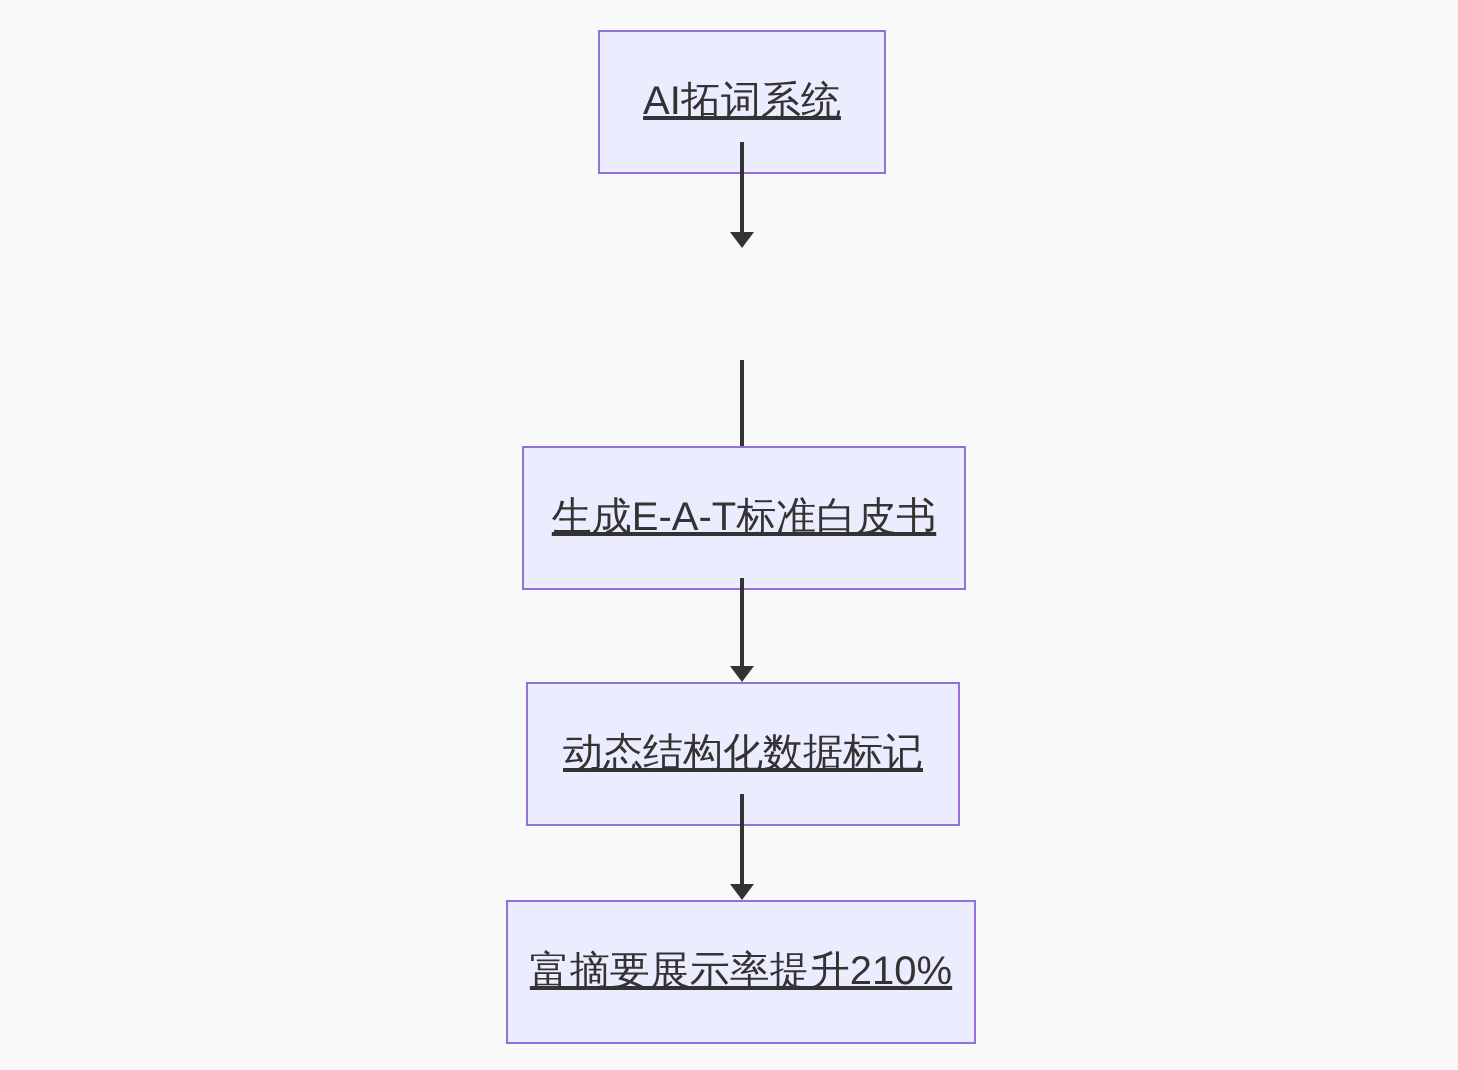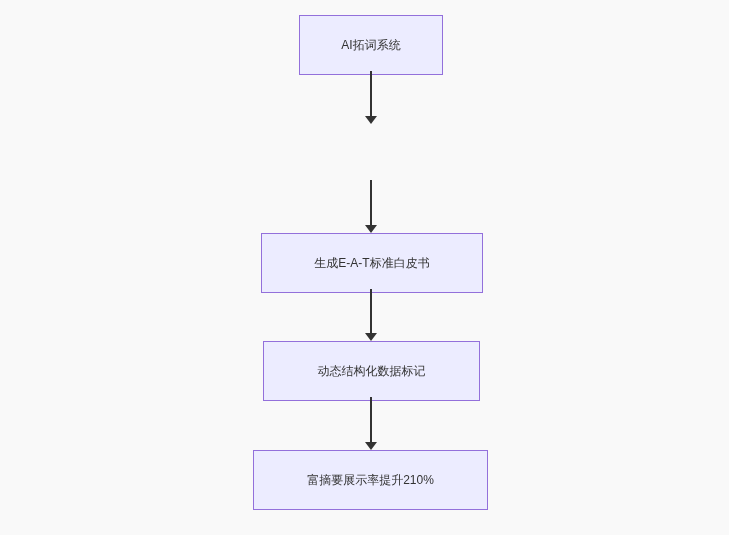--- a/index.html
+++ b/index.html
@@ -11,38 +11,39 @@
   }
   .canvas {
     position: relative;
     width: 729px;
     height: 535px;
     background: var(--background, #f9f9f9);
     overflow: hidden;
   }
   .flow-node {
     position: absolute;
-    height: 60px;
+    height: 72px;
     box-sizing: border-box;
     background: var(--node-fill, #ECECFF);
     border: 1px solid var(--node-border, #9370DB);
     display: flex;
     align-items: center;
     justify-content: center;
-    font-size: 12px;
+    font-size: 20px;
     color: var(--text, #333333);
     white-space: nowrap;
+    text-decoration: underline;
   }
   .flow-node span {
     display: inline-block;
     line-height: 1.2;
   }
   #node-0 { left: 299px; top:  15px; width: 144px; }
   #node-1 { left: 275px; top: 124px; width: 192px; }
-  #node-2 { left: 261px; top: 233px; width: 222px; }
+  #node-2 { left: 261px; top: 223px; width: 222px; }
   #node-3 { left: 263px; top: 341px; width: 217px; }
   #node-4 { left: 253px; top: 450px; width: 235px; }
 
   .edge-line {
     position: absolute;
     left: 370px;
     width: 2px;
     background: var(--arrow, #333333);
   }
   #edge-0 { top:  71px; height: 46px; }

